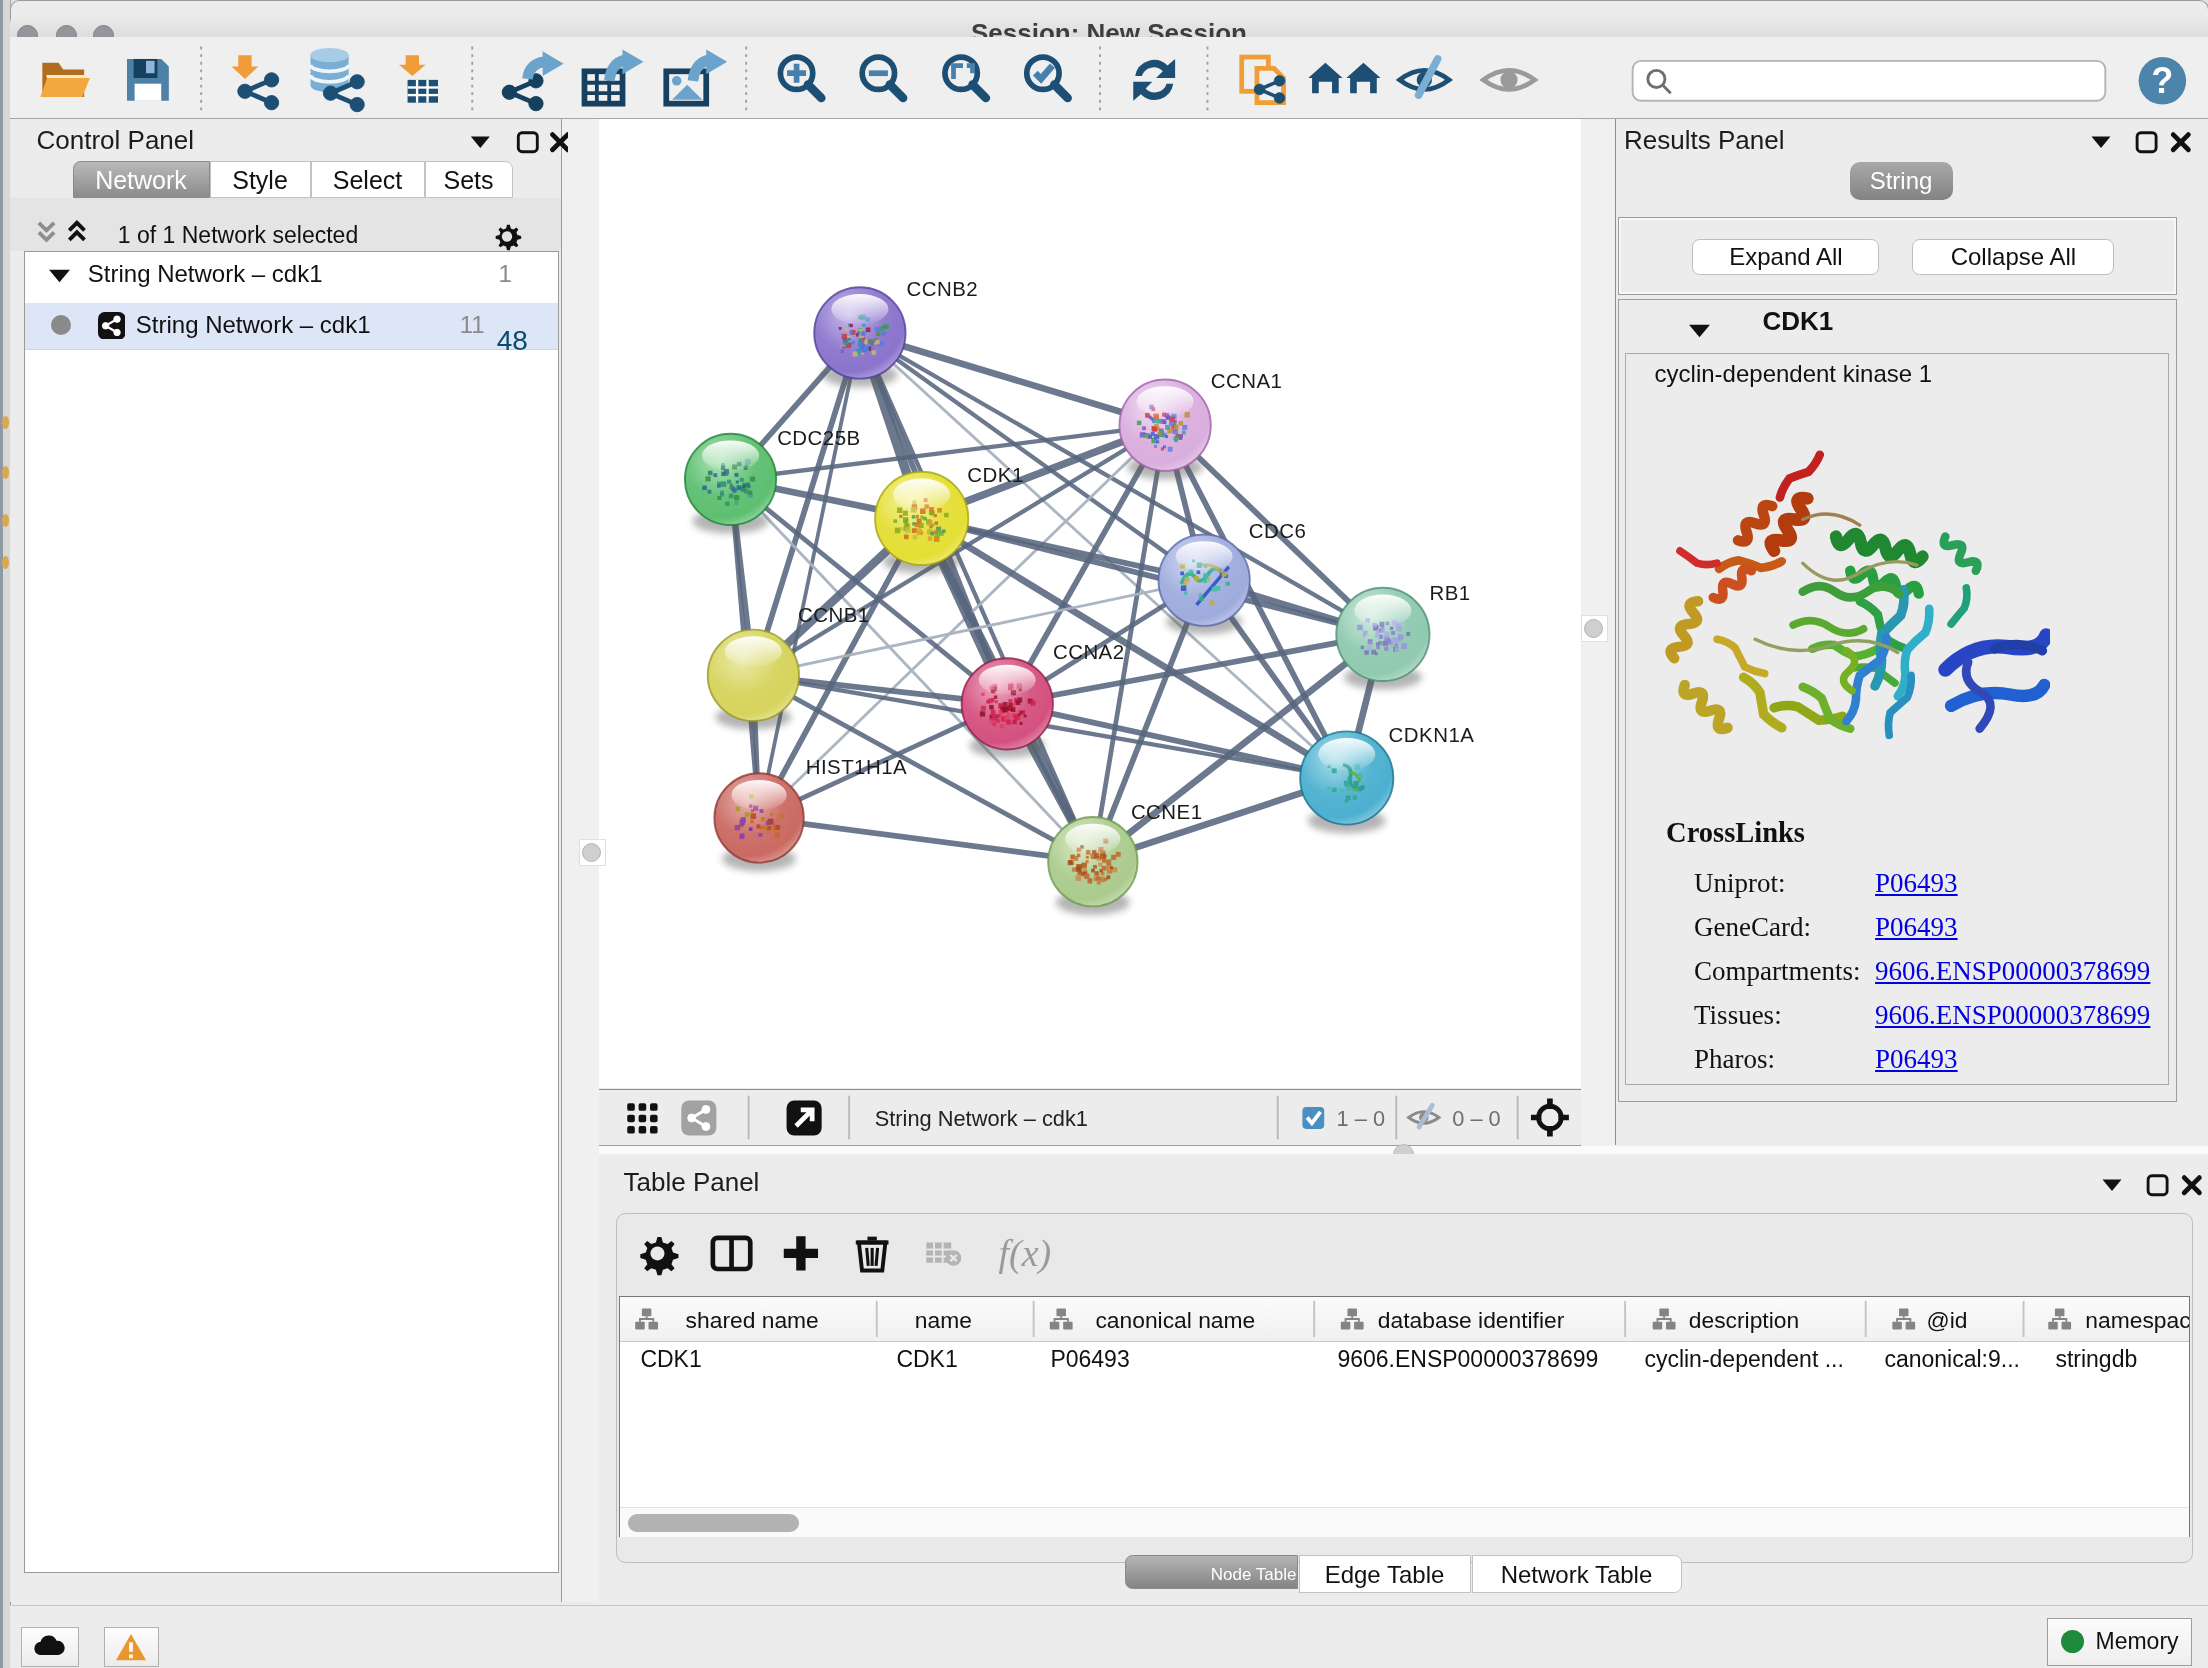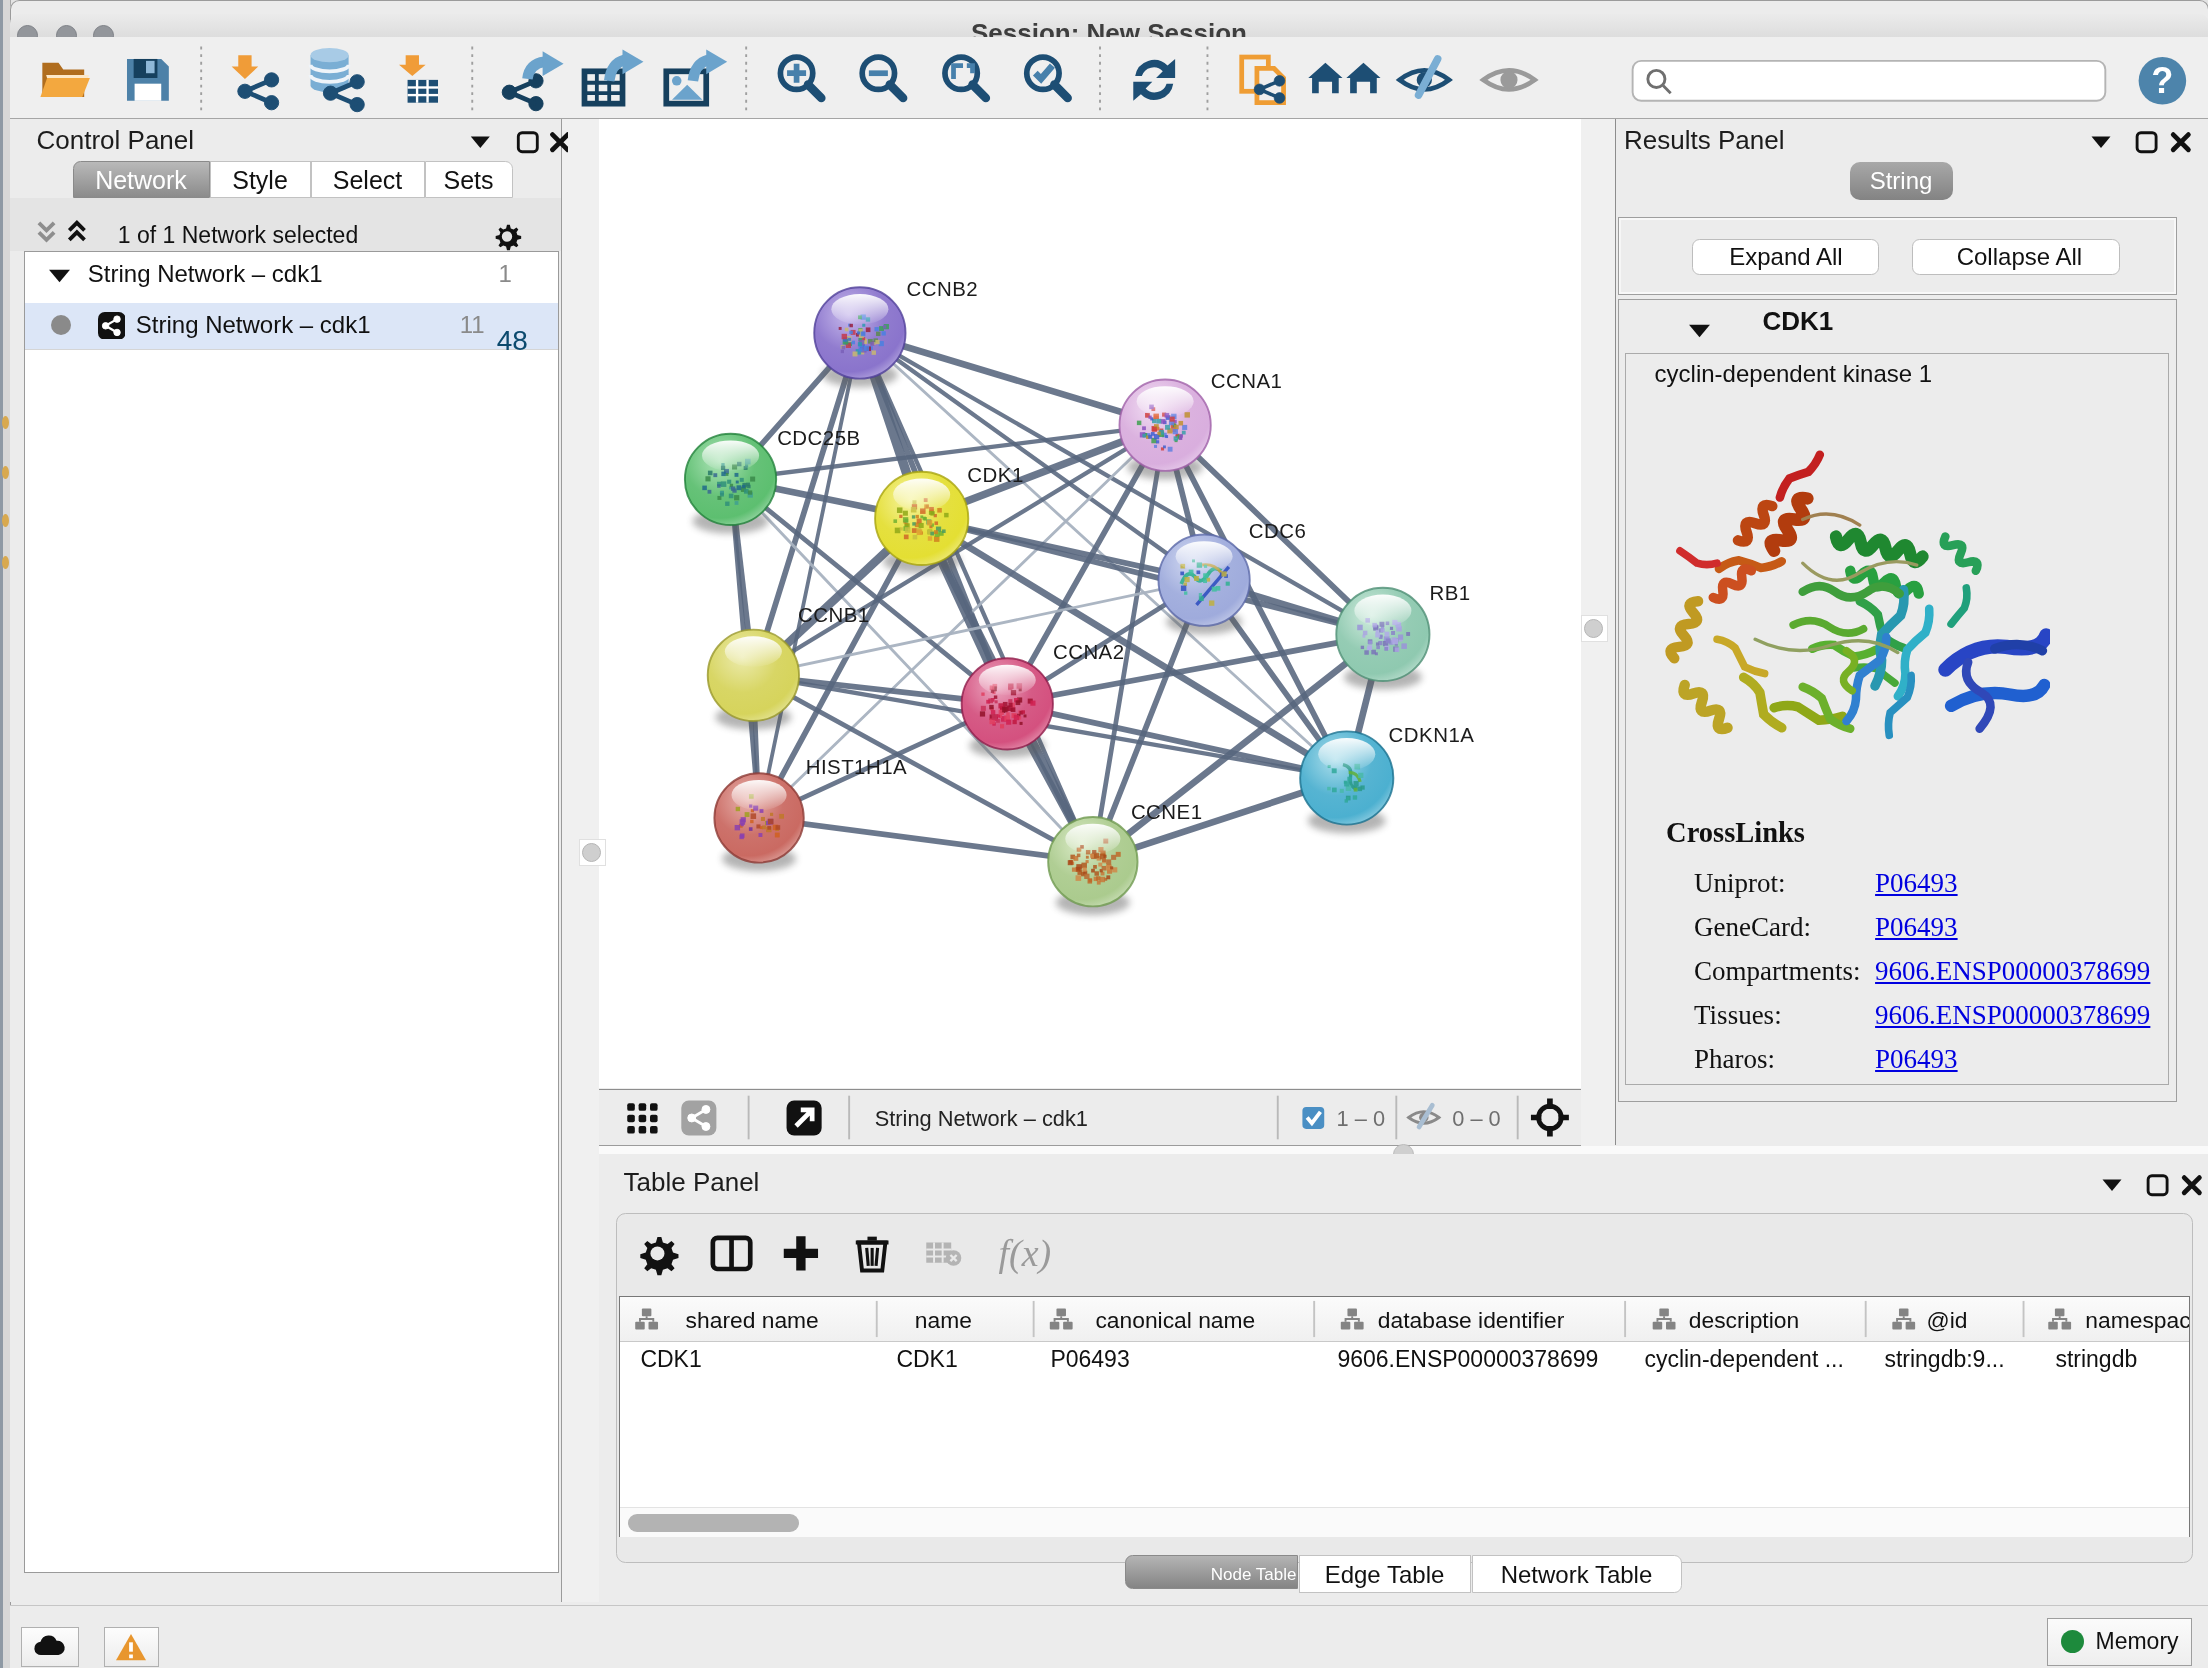--- a/index.html
+++ b/index.html
@@ -1023,21 +1023,21 @@
       <path d="M10 10 L30 10 L20 22 Z" fill="#111"></path>
       <rect x="58" y="6" width="20" height="20" rx="4" fill="none" stroke="#111" stroke-width="3"></rect>
       <path d="M96 8 L112 24 M112 8 L96 24" stroke="#111" stroke-width="5" stroke-linecap="round"></path>
     </svg>
     <div class="abs" style="left:234px;top:43px;width:103px;height:38px;border-radius:10px;
          background:linear-gradient(#a8a8a8,#838383);color:#fff;font-size:24px;text-align:center;line-height:38px;">String</div>
     <div class="abs" style="left:2.9px;top:98px;width:557px;height:76px;border:1.9px solid #9e9e9e;background:#ececec;box-shadow:0 0 0 1.9px #f8f8f8 inset;">
       <div class="abs" style="left:73px;top:21px;width:185px;height:34px;background:#fff;border:1px solid #bdbdbd;border-radius:7.6px;
            font-size:24px;text-align:center;line-height:34px;color:#111;">Expand All</div>
       <div class="abs" style="left:293px;top:21px;width:200px;height:34px;background:#fff;border:1px solid #bdbdbd;border-radius:7.6px;
-           font-size:24px;text-align:center;line-height:34px;color:#111;padding-left:6px;">Collapse All</div>
+           font-size:24px;text-align:center;line-height:34px;color:#111;">Collapse All</div>
     </div>
     <div class="abs" style="left:2.9px;top:180px;width:557px;height:801px;border:1.9px solid #9e9e9e;background:#ececec;">
       <svg class="abs" style="left:68px;top:22px;" width="25" height="19" viewBox="0 0 26 20">
           <path d="M2 3 L24 3 L13 16 Z" fill="#111"></path>
         </svg>
       <div class="abs" style="left:143px;top:5.7px;font-size:26px;font-weight:bold;color:#111;">CDK1</div>
       <div class="abs" style="left:5.7px;top:53px;width:542px;height:730px;border:1px solid #aaa;background:#ececec;">
         <div class="abs" style="left:28.5px;top:5.7px;font-size:24px;color:#111;">cyclin-dependent kinase 1</div>
         <svg class="abs" style="left:34px;top:95px;" width="390" height="314" viewBox="0 0 410 330" fill="none" stroke-linecap="round">
             <path d="M168 6 Q164 16 156 24 Q146 27 136 31 Q129 40 126 51" stroke="#c32020" stroke-width="9"></path>
@@ -1163,21 +1163,21 @@
             <use href="#colicon" x="1502" y="12"></use>
               <text x="1541" y="32" font-size="24" fill="#111">namespace</text>
           </svg>
         </div>
         <div class="abs" style="left:0;top:44px;width:100%;height:38px;font-size:23px;color:#111;">
           <span class="abs" style="left:20px;top:4.8px;">CDK1</span>
           <span class="abs" style="left:276px;top:4.8px;">CDK1</span>
           <span class="abs" style="left:430px;top:4.8px;">P06493</span>
           <span class="abs" style="left:717px;top:4.8px;">9606.ENSP00000378699</span>
           <span class="abs" style="left:1024px;top:4.8px;">cyclin-dependent ...</span>
-          <span class="abs" style="left:1264px;top:4.8px;">stringdb:9...</span>
+          <span class="abs" style="left:1264px;top:4.8px;">canonical:9...</span>
           <span class="abs" style="left:1435px;top:4.8px;">stringdb</span>
         </div>
         <div class="abs" style="left:0;top:210px;width:100%;height:28.5px;background:#fafafa;border-top:1px solid #e3e3e3;">
           <div class="abs" style="left:7.6px;top:5.7px;width:171px;height:18px;border-radius:9.5px;background:#b3b3b3;"></div>
         </div>
       </div>
     </div>
   </div>
 
   <div class="abs" style="z-index:6;left:1115px;top:1555px;width:173px;height:34px;border-radius:7.6px 0 0 7.6px;background:linear-gradient(#b4b4b4,#848484);color:#fff;font-size:17px;text-align:right;line-height:38px;border:1px solid #8a8a8a;box-sizing:border-box;">Node Table</div>

